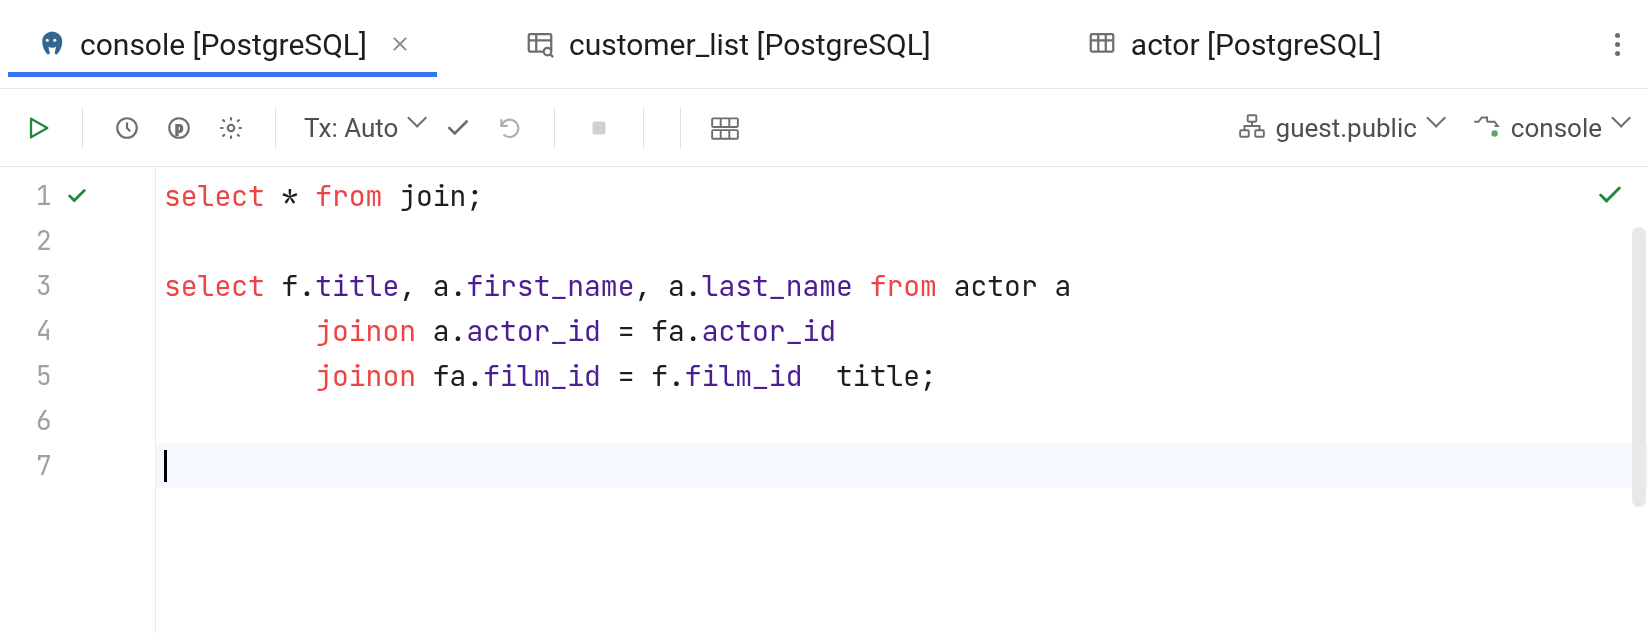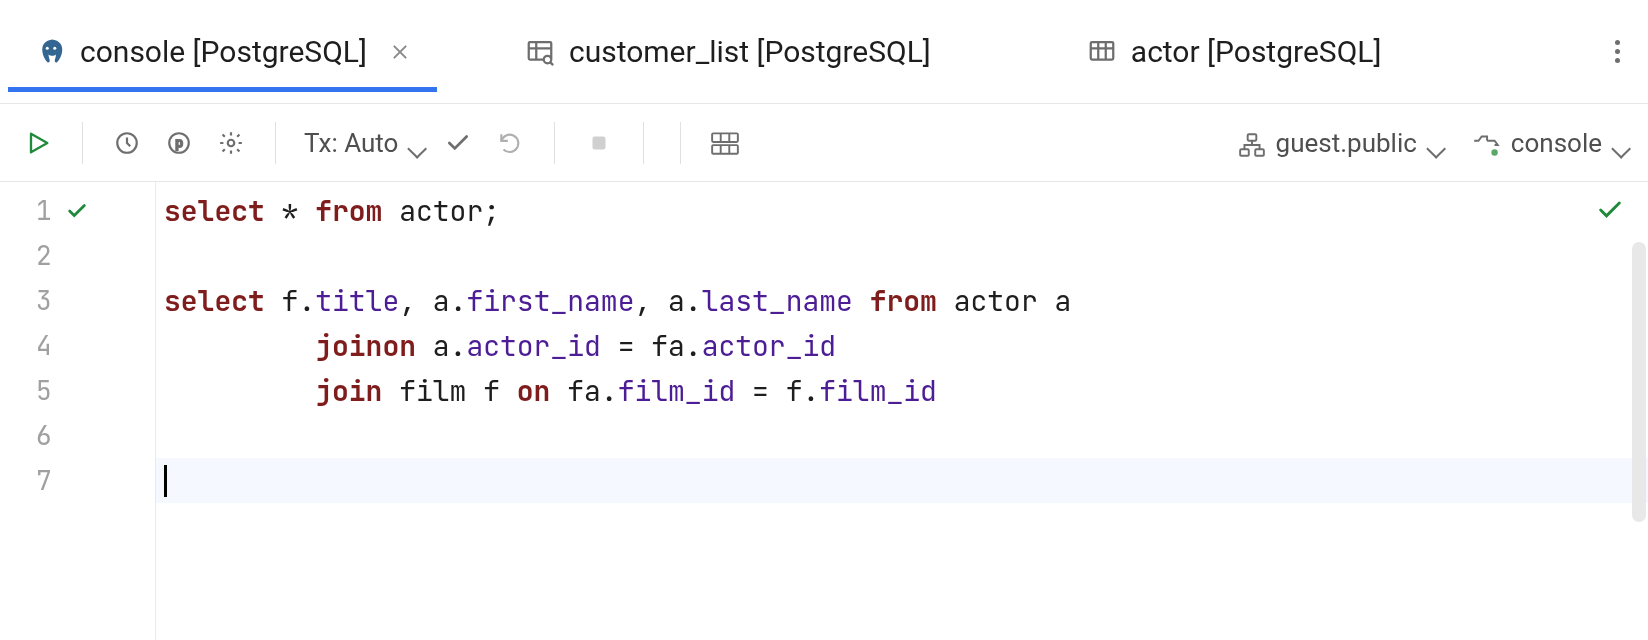--- a/index.html
+++ b/index.html
@@ -7,21 +7,21 @@
     font-family: -apple-system, BlinkMacSystemFont, "Segoe UI", Roboto, sans-serif;
     background: #fff;
     width: 1648px;
     height: 640px;
     overflow: hidden;
     color: #1e1e1e;
   }
   .tabs-bar {
     display: flex;
     align-items: center;
-    height: 104px;
+    height: 89px;
     border-bottom: 1px solid #e6e6e6;
     padding: 12px 8px;
     position: relative;
   }
   .tab {
     display: flex;
     align-items: center;
     gap: 14px;
     padding: 0 28px;
     height: 100%;
@@ -65,21 +65,21 @@
     color: #4f4f4f;
   }
   .toolbar .sep {
     width: 1px; height: 42px; background: #e0e0e0; margin: 0 14px;
   }
   .toolbar .btn {
     display: flex; align-items: center; justify-content: center;
     width: 44px; height: 44px; border-radius: 6px; cursor: pointer;
   }
   .toolbar .dropdown {
-    display: flex; align-items: flex-end; gap: 10px; cursor: pointer; padding: 0 6px;
+    display: flex; align-items: flex-start; gap: 10px; cursor: pointer; padding: 0 6px;
   }
   .toolbar .right-group {
     margin-left: auto; display: flex; align-items: center; 
   }
   .chev-down {
     width: 14px; height: 14px;
     border-right: 2px solid #6e6e6e;
     border-bottom: 2px solid #6e6e6e;
     transform: rotate(45deg) translateY(-3px);
   }
@@ -113,21 +113,21 @@
   .code-line {
     height: 45px;
     display: flex;
     align-items: center;
     padding-left: 8px;
     white-space: pre;
   }
   .code-line.current {
     background: #f5f8fe;
   }
-  .kw { color: #7f1d1d; font-weight: bold; }
+  .kw { color: #ef4444; }
   .col { color: #4c1d95; }
   .txt { color: #1e1e1e; }
   .caret {
     display: inline-block;
     width: 3px; height: 32px; background: #000; margin-left: 0;
   }
   .status-check {
     position: absolute;
     top: 14px;
     right: 24px;
@@ -304,21 +304,21 @@
         <span>7</span>
       </div>
     </div>
   <div class="code" id="code">
     <span class="status-check">
       <svg width="28" height="28" viewBox="0 0 24 24" fill="none" stroke="#208a3c" stroke-width="2.5" stroke-linecap="round">
           <path d="M4 12l5 5L20 6"></path>
         </svg>
     </span>
     <div class="scrollbar-track"></div>
-  <div class="code-line"><span class="kw">select</span><span class="txt"> * </span><span class="kw">from</span><span class="txt"> actor;</span></div>
+  <div class="code-line"><span class="kw">select</span><span class="txt"> * </span><span class="kw">from</span><span class="txt"> join;</span></div>
       <div class="code-line"></div>
       <div class="code-line"><span class="kw">select</span><span class="txt"> f.</span><span class="col">title</span><span class="txt">, a.</span><span class="col">first_name</span><span class="txt">, a.</span><span class="col">last_name</span><span class="txt"> </span><span class="kw">from</span><span class="txt"> actor a</span></div>
       <div class="code-line"><span class="txt">         </span><span class="kw">join</span><span class="kw">on</span><span class="txt"> a.</span><span class="col">actor_id</span><span class="txt"> = fa.</span><span class="col">actor_id</span></div>
-      <div class="code-line"><span class="txt">         </span><span class="kw">join</span><span class="txt"> film f </span><span class="kw">on</span><span class="txt"> fa.</span><span class="col">film_id</span><span class="txt"> = f.</span><span class="col">film_id</span><span class="txt"> </span></div>
+      <div class="code-line"><span class="txt">         </span><span class="kw">join</span><span class="kw">on</span><span class="txt"> fa.</span><span class="col">film_id</span><span class="txt"> = f.</span><span class="col">film_id</span><span class="txt"> </span><span class="txt"> title;</span></div>
       <div class="code-line"></div>
       <div class="code-line current"><span class="caret"></span></div>
     </div>
 </div>
 
 </body></html>

